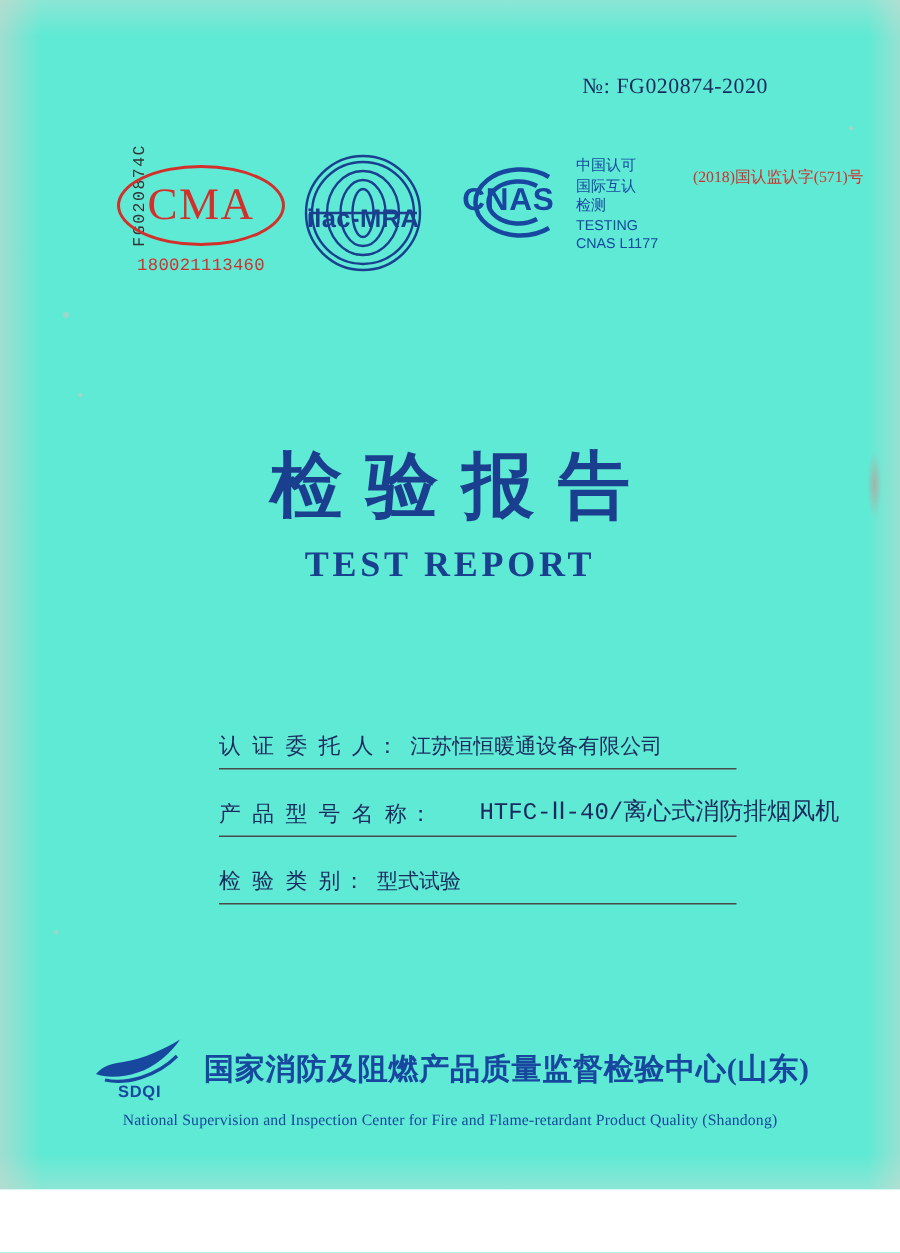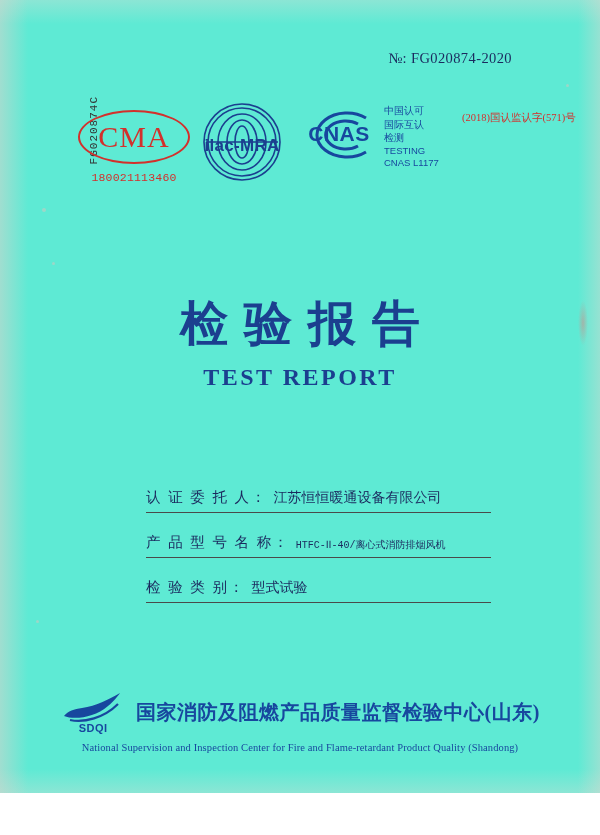--- a/index.html
+++ b/index.html
@@ -262,21 +262,22 @@
   .field-value {
     font-family: "Liberation Serif", serif;
     font-size: 14px;
     color: #1b2a5e;
     padding-bottom: 5px;
     padding-left: 6px;
     white-space: nowrap;
   }
   .field-value.mono {
     font-family: "Liberation Mono", monospace;
-    font-size: 10px;
+    font-size: 16px;
+    margin-left: 24px;
   }
 
   
   .footer {
     position: absolute;
     top: 690px;
     left: 0;
     width: 600px;
     text-align: center;
   }

